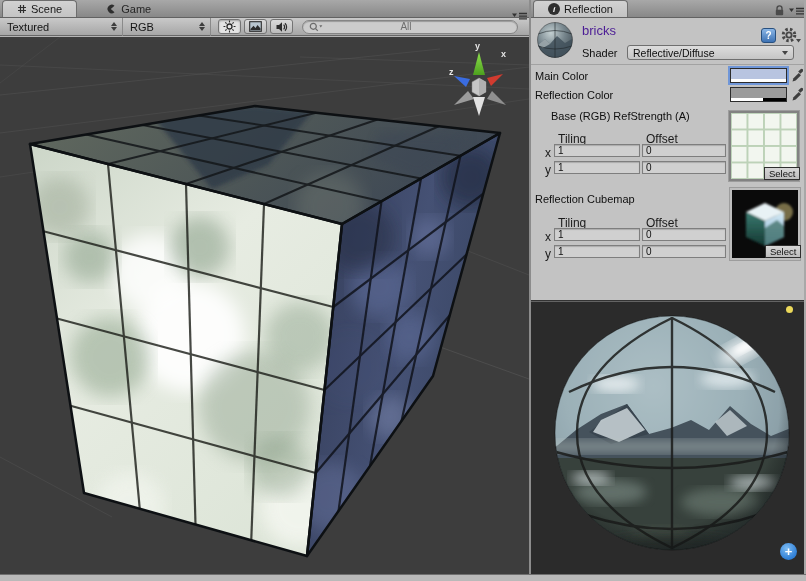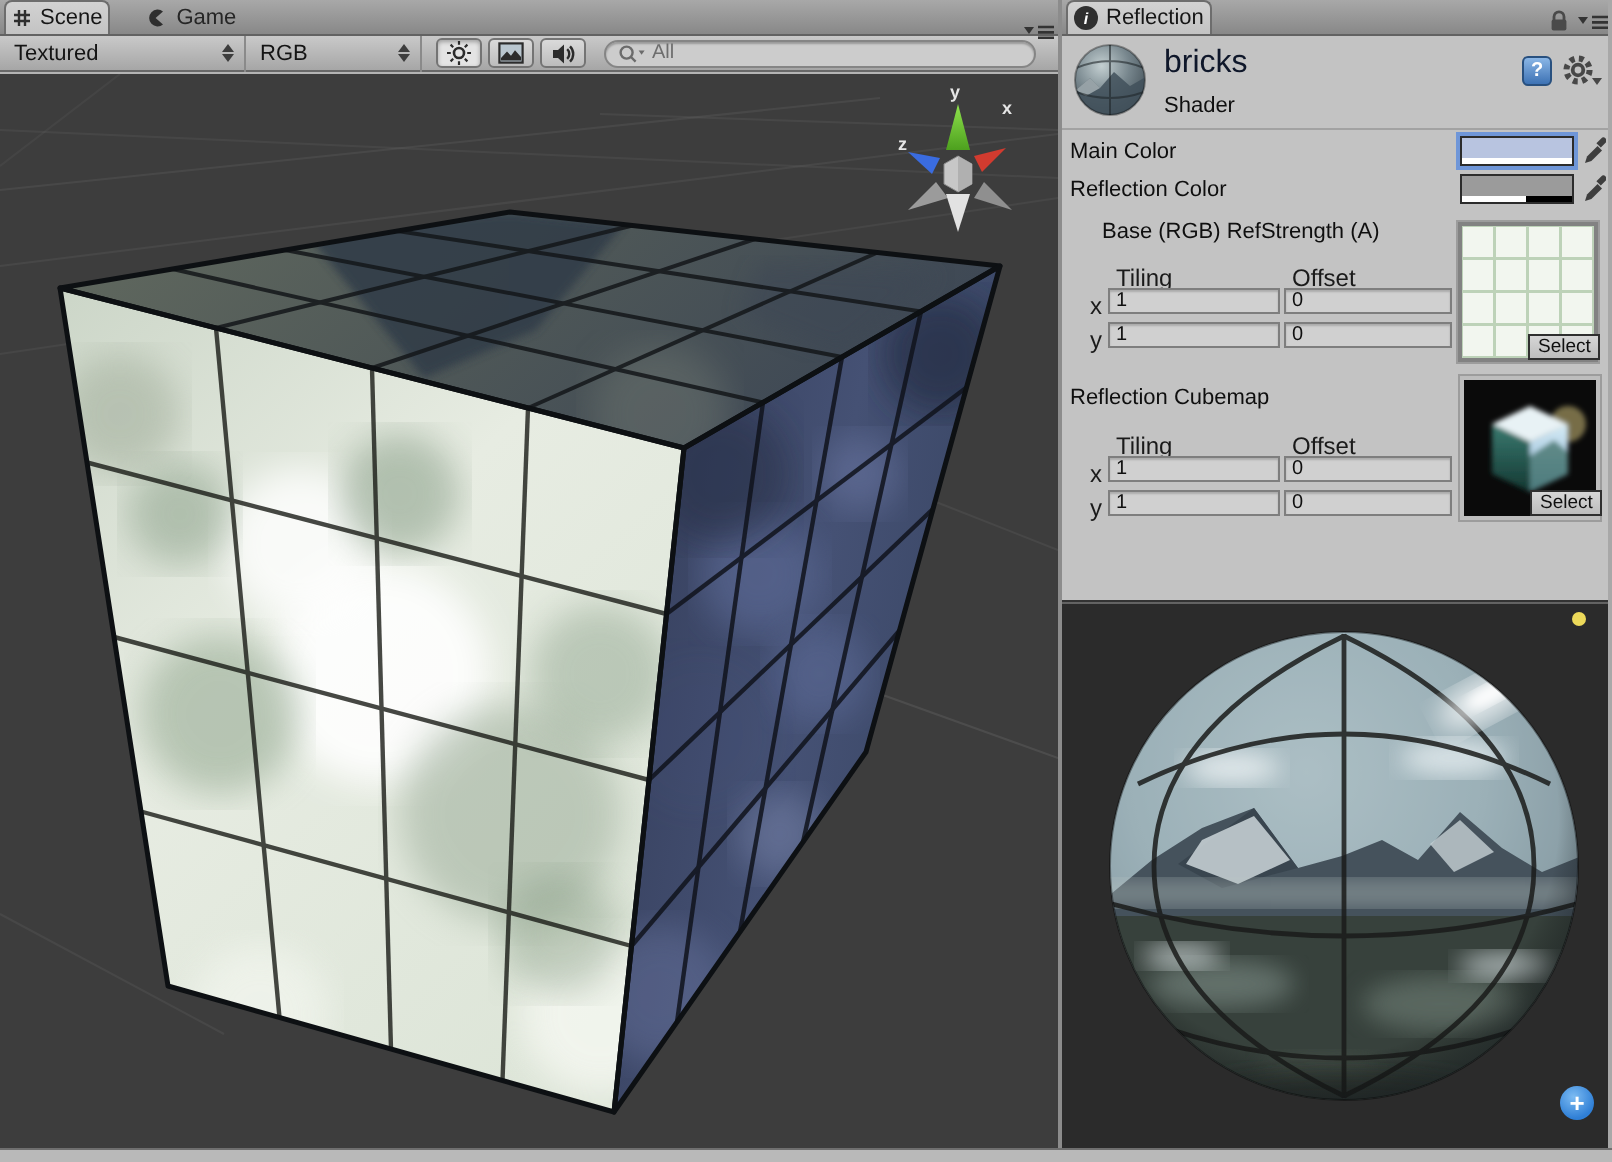--- a/index.html
+++ b/index.html
@@ -1,32 +1,32 @@
 <!DOCTYPE html>
 <html><head>
 <meta charset="utf-8">
 <style>
   *{margin:0;padding:0;box-sizing:border-box;}
   body{font-family:"Liberation Sans","DejaVu Sans",sans-serif;background:#666;}
   .app{position:relative;width:806px;height:581px;background:#b4b4b4;overflow:hidden;font-size:11px;color:#141414;}
   
   .tabstrip{position:absolute;top:0;height:18px;background:linear-gradient(#a8a8a8,#888);border-bottom:1px solid #626262;display:flex;align-items:flex-end;}
-  .tab{height:17px;margin-left:2px;display:flex;align-items:center;gap:4px;padding:0 3px;font-size:11px;color:#161616;}
+  .tab{height:17px;margin-left:2px;display:flex;align-items:center;gap:4px;padding:0 14px;font-size:11px;color:#161616;}
   .tab.active{background:linear-gradient(#d2d2d2,#c3c3c3);border:1px solid #6d6d6d;border-bottom:none;border-radius:4px 4px 0 0;}
   .tab.ghost{color:#262626;}
   
   .scene-toolbar{position:absolute;top:18px;left:0;width:529px;height:18px;background:linear-gradient(#c9c9c9,#a6a6a6);border-bottom:1px solid #686868;display:flex;align-items:center;}
   .tb-dd{height:18px;border-right:1px solid #8a8a8a;display:flex;align-items:center;font-size:11px;color:#141414;padding:0 5px 0 7px;gap:24px;}
   .updown{display:flex;flex-direction:column;align-items:center;margin-left:auto;}
   .tri-up{width:0;height:0;border-left:3px solid transparent;border-right:3px solid transparent;border-bottom:4px solid #3d3d3d;margin-bottom:1px;}
   .tri-dn{width:0;height:0;border-left:3px solid transparent;border-right:3px solid transparent;border-top:4px solid #3d3d3d;}
   .tb-btn{width:23px;height:15px;margin-left:3px;border:1px solid #747474;background:linear-gradient(#dadada,#bcbcbc);border-radius:3px;display:flex;align-items:center;justify-content:center;}
   .tb-btn.on{background:#e4e4e4;box-shadow:inset 0 1px 2px rgba(0,0,0,.3);}
   .search-pill{margin-left:9px;width:216px;height:14px;border:1px solid #858585;border-radius:8px;background:#cccccc;box-shadow:inset 0 1px 1px rgba(0,0,0,.25);display:flex;align-items:center;padding:0 6px;gap:3px;}
-  .search-pill input{border:none;background:transparent;font-size:10px;color:#6e6e6e;width:160px;outline:none;font-family:inherit;}
+  .search-pill input{border:none;background:transparent;font-size:10px;color:#6e6e6e;width:160px;outline:none;font-family:inherit;text-align:center;}
   .viewport{position:absolute;top:37px;left:0;width:529px;height:537px;background:#3d3d3d;overflow:hidden;}
   .pane-menu{position:absolute;display:flex;align-items:center;}
   
   .inspector{position:absolute;left:531px;top:0;width:275px;height:575px;background:#c3c3c3;}
   .insp-body{position:absolute;left:0;top:18px;width:275px;height:266px;background:#c3c3c3;}
   .lbl{position:absolute;font-size:11px;color:#0f0f0f;white-space:nowrap;}
   .small-lbl{position:absolute;font-size:12px;color:#1a1a1a;white-space:nowrap;}
   .mini-input{position:absolute;height:13px;border:1px solid #7e7e7e;background:#d0d0d0;box-shadow:inset 0 1px 1px rgba(0,0,0,.18);font-size:10px;color:#101010;padding:0 3px;font-family:inherit;}
   .swatch{position:absolute;width:57px;height:15px;border:1px solid #2c2c2c;}
   .alpha-strip{position:absolute;left:0;right:0;bottom:0;height:3px;background:#fff;}
@@ -293,22 +293,26 @@
             </clipPath>
         </defs>
         <circle cx="19" cy="19" r="17.5" fill="url(#gBall)"></circle>
         <g clip-path="url(#clipBall)">
           <path d="M2,24 l7,-6 5,5 7,-8 8,7 7,-4 v20 H2 Z" fill="#41505a" opacity=".85"></path>
           <path d="M9,18 l5,5 -7,4 -5,-3 Z" fill="#c9d2d4" opacity=".6"></path>
           <path d="M2,13 Q19,6 36,13 M2,25 Q19,31 36,25 M19,1 V37" stroke="#20262a" stroke-width="1" fill="none" opacity=".6"></path>
         </g>
         <circle cx="19" cy="19" r="17.5" fill="none" stroke="rgba(0,0,0,.35)"></circle>
       </svg>
-      <div style="position:absolute;left:51px;top:5px;font-size:16px;color:#0f172a;">bricks</div>
+      <div style="position:absolute;left:51px;top:5px;font-size:13px;color:#4c1d95;">bricks</div>
       <div class="lbl" style="left:51px;top:29px;">Shader</div>
+      <div class="shader-dd">
+        <span>Reflective/Diffuse</span>
+        <span class="dd-arrow"></span>
+      </div>
       <div class="help-badge">?</div>
       <div style="position:absolute;left:250px;top:9px;">
         <svg width="20" height="17" viewBox="0 0 20 17">
           <circle cx="8" cy="8" r="5.8" fill="none" stroke="#474747" stroke-width="3" stroke-dasharray="2.4,2.2"></circle>
           <circle cx="8" cy="8" r="3.6" fill="#474747"></circle>
           <circle cx="8" cy="8" r="1.7" fill="#c3c3c3"></circle>
           <polygon points="15,12 20,12 17.5,15.5" fill="#474747"></polygon>
         </svg>
       </div>
       <div style="position:absolute;left:0;top:46px;width:275px;height:1px;background:#a2a2a2;"></div>

